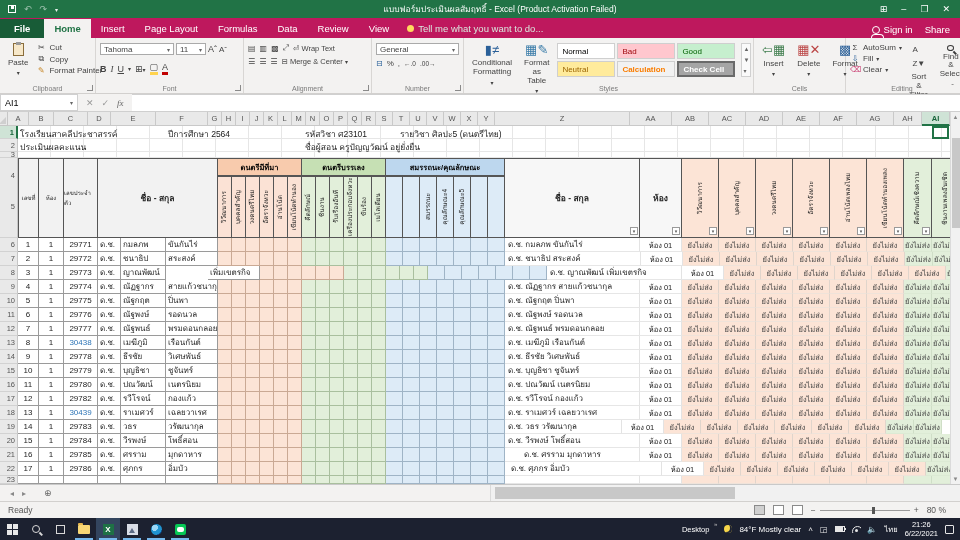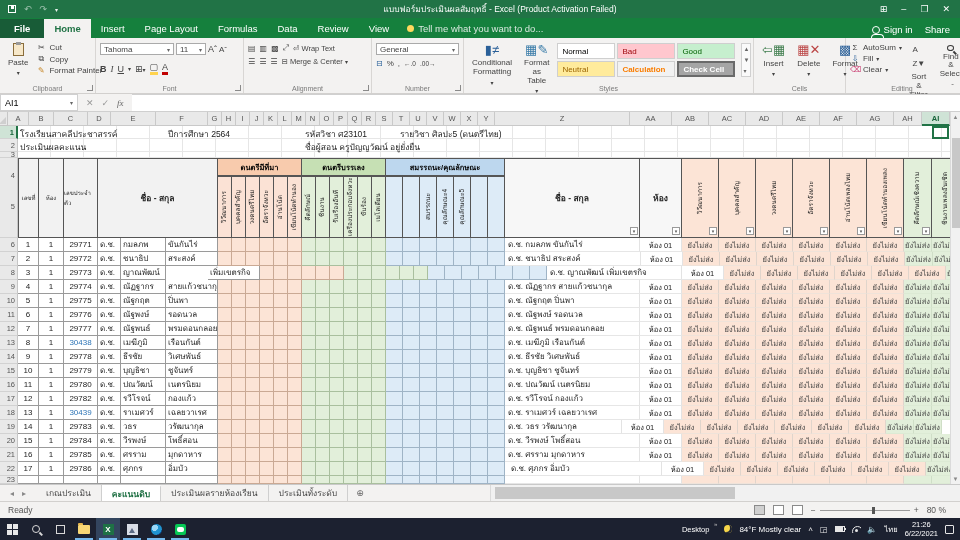--- a/index.html
+++ b/index.html
@@ -11,21 +11,21 @@
   #titlebar { left:0; top:0; width:960px; height:18px; background:#217346; color:#fff;
     display:flex; align-items:center; font-size:8.5px; }
   .qat { display:flex; align-items:center; gap:8px; padding-left:8px; width:120px; }
   .qat .glyph { font-size:9px; color:#fff; opacity:.9; }
   .floppy { width:8px; height:8px; border:1px solid #fff; position:relative; }
   .floppy::after { content:""; position:absolute; left:2px; top:0; width:3px; height:3px; background:#fff; }
   #title-text { flex:1; text-align:center; font-size:8.5px; white-space:nowrap; overflow:hidden; }
   .winbtns { display:flex; align-items:center; gap:14px; padding-right:10px; font-size:9px; }
 
   
-  #tabrow { left:0; top:18px; width:960px; height:20px; background:#15803d; display:flex; align-items:flex-end; color:#fff; font-size:9.5px; }
+  #tabrow { left:0; top:18px; width:960px; height:20px; background:#be185d; display:flex; align-items:flex-end; color:#fff; font-size:9.5px; }
   .rtab { padding:4px 10px 4px 10px; cursor:default; }
   .rtab.file { background:#185c37; font-weight:bold; padding:4px 14px; }
   .rtab.active { background:#f3f2f1; color:#217346; font-weight:bold; }
   #tellme { display:flex; align-items:center; gap:4px; color:#d9e8df; padding:4px 8px; }
   .bulb { width:7px; height:7px; border-radius:50%; background:#ffd95e; display:inline-block; }
   #tabrow-right { margin-left:auto; display:flex; align-items:center; gap:12px; padding:0 10px 3px 0; }
   .person-ic { width:8px; height:8px; border-radius:50%; border:1px solid #fff; position:relative; }
   .person-ic::after{ content:""; position:absolute; left:-2px; top:7px; width:11px; height:4px; border:1px solid #fff; border-bottom:none; border-radius:4px 4px 0 0; }
 
   
@@ -1138,21 +1138,21 @@
         <div class="cell g2" style="width: 14px;"></div>
         <div class="cell g2" style="width: 14px;"></div>
         <div class="cell g2" style="width: 14px;"></div>
         <div class="cell g3" style="width: 17px;"></div>
         <div class="cell g3" style="width: 17px;"></div>
         <div class="cell g3" style="width: 17px;"></div>
         <div class="cell g3" style="width: 17px;"></div>
         <div class="cell g3" style="width: 17px;"></div>
         <div class="cell g3" style="width: 17px;"></div>
         <div class="cell g3" style="width: 17px;"></div>
-        <div class="cell plain" style="width: 135px; padding-left: 3px;">ด.ช. ศรราม มุกดาหาร</div>
+        <div class="cell plain" style="width: 135px; padding-left: 19px;">ด.ช. ศรราม มุกดาหาร</div>
         <div class="cell plain ctr" style="width: 42px; font-size: 7.5px;">ห้อง 01</div>
         <div class="cell g1 soft" style="width: 37px;">ยังไม่ส่ง</div>
         <div class="cell g1 soft" style="width: 37px;">ยังไม่ส่ง</div>
         <div class="cell g1 soft" style="width: 37px;">ยังไม่ส่ง</div>
         <div class="cell g1 soft" style="width: 37px;">ยังไม่ส่ง</div>
         <div class="cell g1 soft" style="width: 37px;">ยังไม่ส่ง</div>
         <div class="cell g1 soft" style="width: 37px;">ยังไม่ส่ง</div>
         <div class="cell g2 soft softg" style="width: 28px;">ยังไม่ส่ง</div>
         <div class="cell g2 soft softg" style="width: 28px;">ยังไม่ส่ง</div>
       </div>
@@ -1239,26 +1239,20 @@
     <div id="vthumb"></div>
     <div style="position:absolute;bottom:2px;left:0;right:0">▼</div>
   </div>
 </div>
 
 <div id="tabbar" class="abs">
   <div class="tabnav">
     <span>◂</span>
     <span>▸</span>
   </div>
-  <div id="sheettabs" style="display:flex">
-      <div class="sheettab">เกณประเมิน</div>
-      <div class="sheettab active">คะแนนดิบ</div>
-      <div class="sheettab">ประเมินผลรายห้องเรียน</div>
-      <div class="sheettab">ประเมินทั้งระดับ</div>
-    </div>
   <div class="addsheet">⊕</div>
   <div id="hscroll">
       <div id="hthumb"></div>
     </div>
 </div>
 
 <div id="statusbar" class="abs">
   <span class="mode">Ready</span>
   <div class="right">
     <span class="viewic sel"></span>

